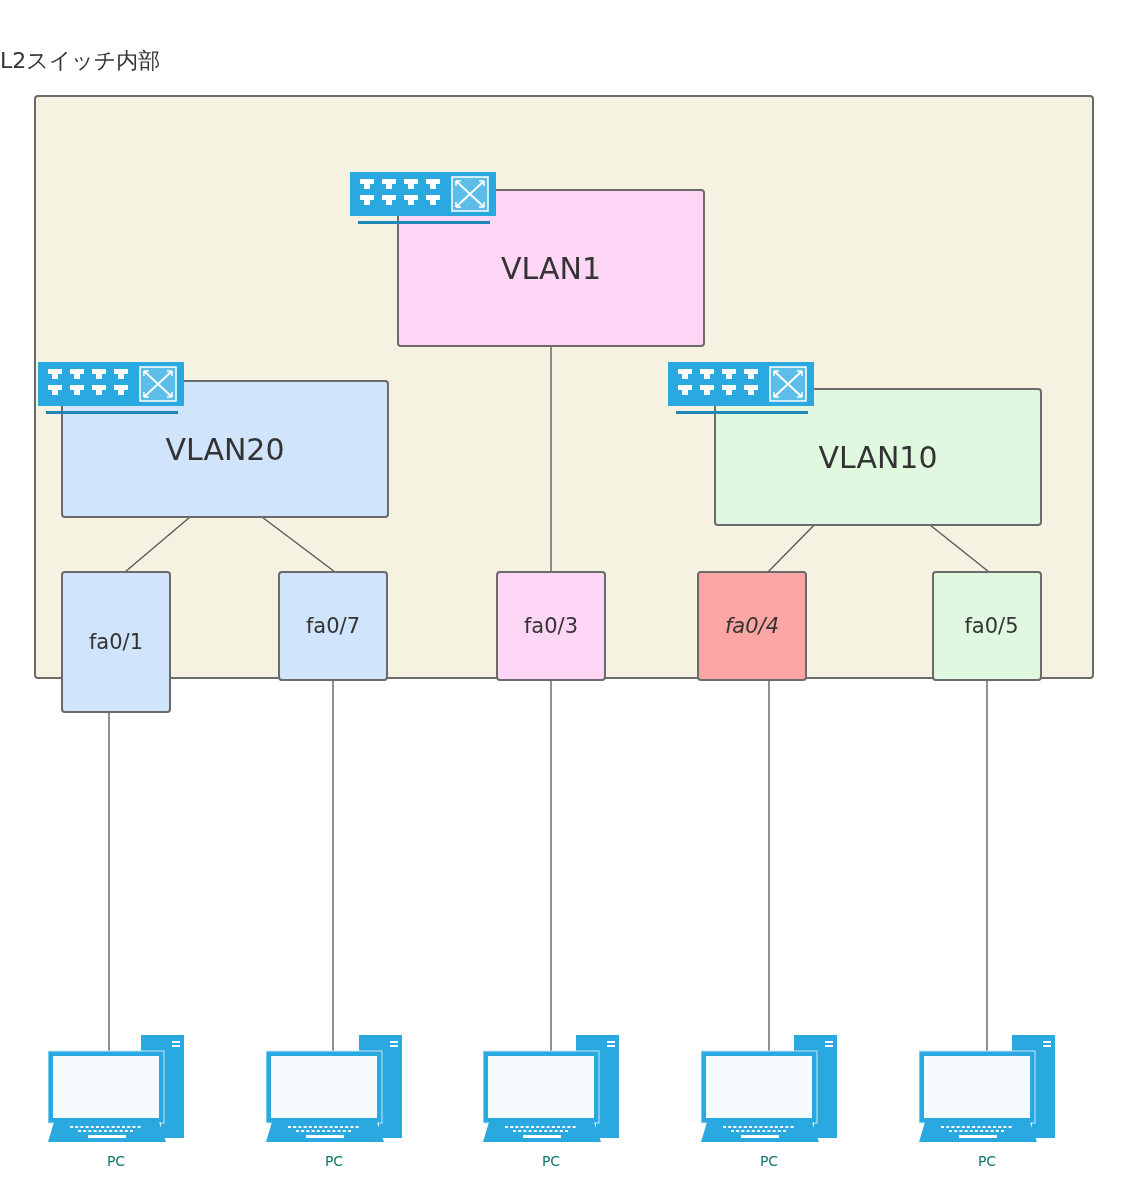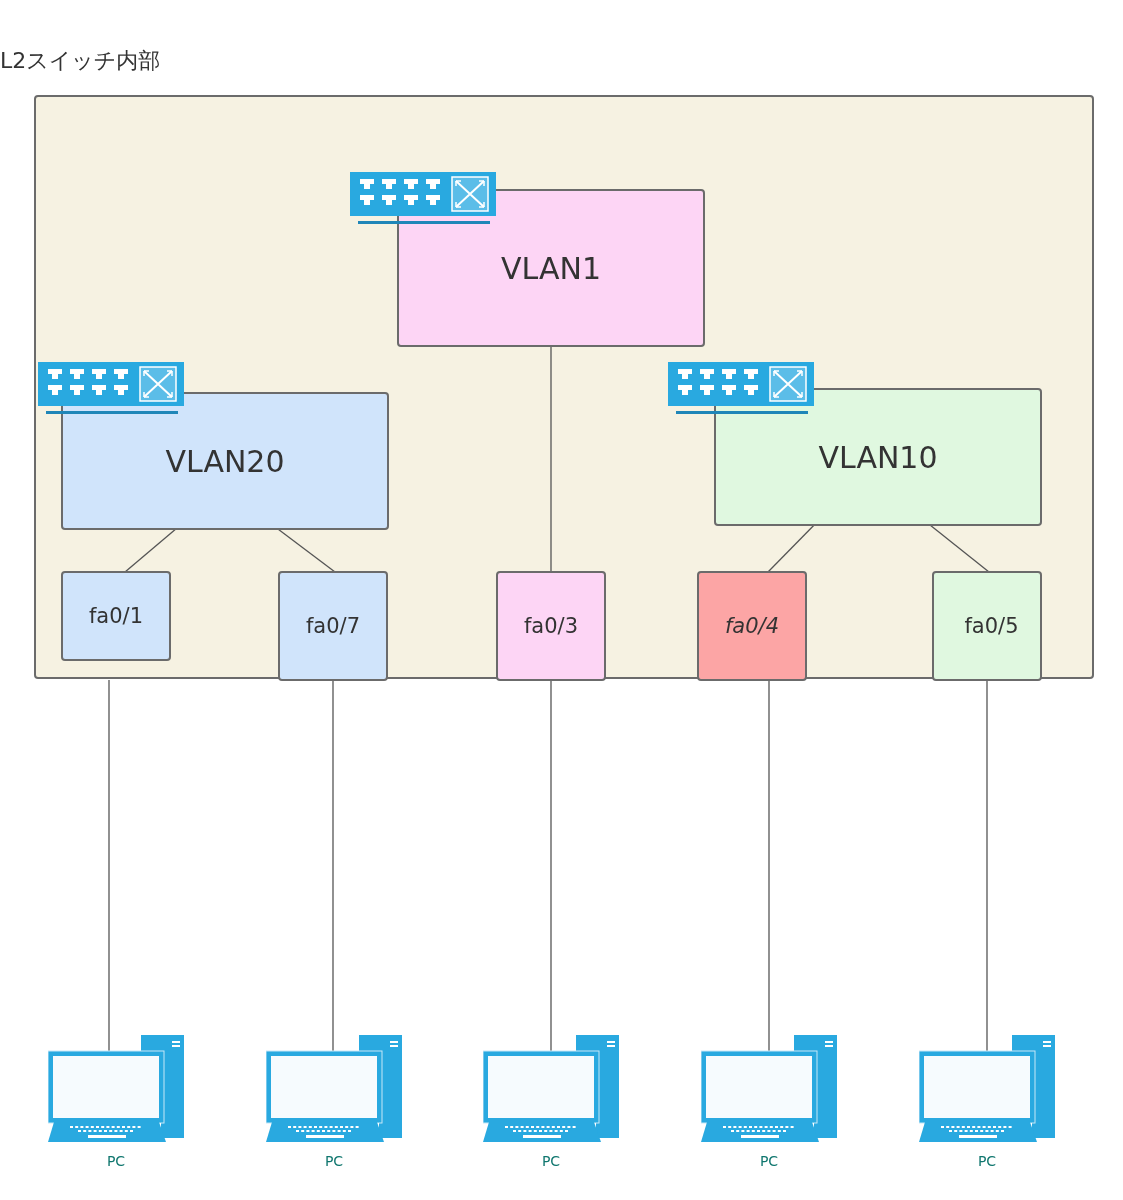--- a/index.html
+++ b/index.html
@@ -32,21 +32,21 @@
   <line x1="109" y1="680" x2="109" y2="1052" stroke="#555" stroke-width="1.3"></line>
   <line x1="333" y1="680" x2="333" y2="1052" stroke="#555" stroke-width="1.3"></line>
   <line x1="551" y1="680" x2="551" y2="1052" stroke="#555" stroke-width="1.3"></line>
   <line x1="769" y1="680" x2="769" y2="1052" stroke="#555" stroke-width="1.3"></line>
   <line x1="987" y1="680" x2="987" y2="1052" stroke="#555" stroke-width="1.3"></line>
 </svg>
 
 <div class="abs box" style="left:397px; top:189px; width:308px; height:158px; background:#fdd5f5;">
   <span class="vlan-label">VLAN1</span>
 </div>
-<div class="abs box" style="left:61px; top:392px; width:328px; height:138px; background:#d0e4fb;">
+<div class="abs box" style="left:61px; top:380px; width:328px; height:138px; background:#d0e4fb;">
   <span class="vlan-label">VLAN20</span>
 </div>
 <div class="abs box" style="left:714px; top:380px; width:328px; height:138px; background:#e0f8e0;margin-top:8px;">
   <span class="vlan-label">VLAN10</span>
 </div>
 
 <div class="abs" style="left:350px; top:172px;">
   <svg width="146" height="54" viewBox="0 0 146 54">
     <rect x="0" y="0" width="146" height="44" fill="#29a9e0"></rect>
     <g fill="#ffffff" class="ports">
@@ -121,21 +121,21 @@
         <rect x="76" y="23" width="14" height="5"></rect>
         <rect x="80" y="28" width="6" height="5"></rect>
       </g>
     <rect x="102" y="5" width="36" height="34" fill="#5bbde8" stroke="#ffffff" stroke-width="1.5"></rect>
     <path d="M106 9 C120 22 120 22 134 35 M134 9 C120 22 120 22 106 35" stroke="#fff" stroke-width="2" fill="none"></path>
     <path d="M106 9 l5 0 M106 9 l0 5 M134 9 l-5 0 M134 9 l0 5 M106 35 l5 0 M106 35 l0 -5 M134 35 l-5 0 M134 35 l0 -5" stroke="#fff" stroke-width="1.5"></path>
     <rect x="8" y="49" width="132" height="3" fill="#1f86b8"></rect>
   </svg>
 </div>
 
-<div class="abs box" style="left:61px; top:571px; width:110px; height:90px; background:#d0e4fb;">
+<div class="abs box" style="left:61px; top:571px; width:110px; height:142px; background:#d0e4fb;">
   <span class="port-label">fa0/1</span>
 </div>
 <div class="abs box" style="left:278px; top:571px; width:110px; height:110px; background:#d0e4fb;">
   <span class="port-label">fa0/7</span>
 </div>
 <div class="abs box" style="left:496px; top:571px; width:110px; height:110px; background:#fdd5f5;">
   <span class="port-label">fa0/3</span>
 </div>
 <div class="abs box" style="left:697px; top:571px; width:110px; height:110px; background:#fca5a5;font-style:italic;">
   <span class="port-label">fa0/4</span>

